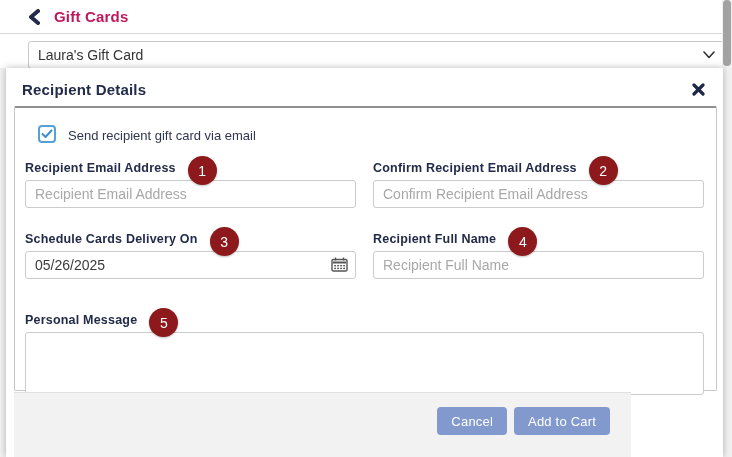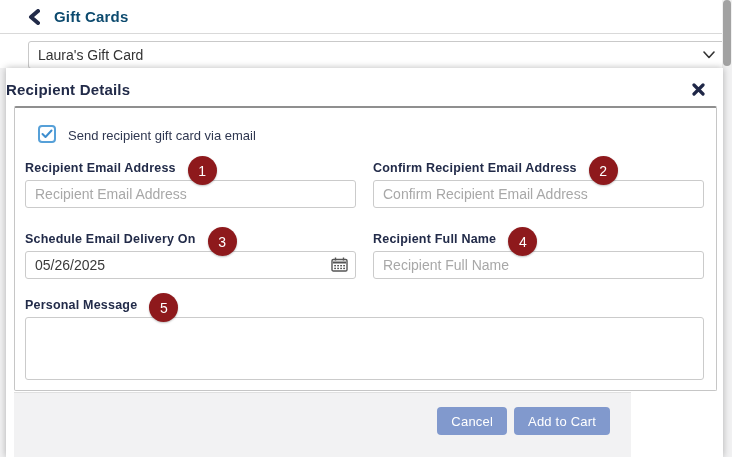--- a/index.html
+++ b/index.html
@@ -11,21 +11,21 @@
     color:#222b49;
   }
 
   
   .topbar {
     position:absolute; top:0; left:0; width:732px; height:34px;
     display:flex; align-items:center; padding-left:28px; background:#fff;
     border-bottom:1px solid #d9d9d9;
   }
   .back-icon { width:14px; height:16px; margin-right:12px; display:flex; align-items:center; cursor:pointer; }
-  .page-title { font-size:15px; font-weight:bold; color:#0c4a6e; letter-spacing:.2px; }
+  .page-title { font-size:15px; font-weight:bold; color:#be185d; letter-spacing:.2px; }
 
   .card-select {
     position:absolute; top:41px; left:28px; width:698px; height:28px;
     border:1px solid #c9c9c9; border-radius:3px; background:#fff;
     display:flex; align-items:center; justify-content:space-between;
     padding:0 10px 0 9px; font-size:14px; color:#333; cursor:pointer;
   }
 
   .page-scrollbar {
     position:absolute; top:0; right:0; width:10px; height:457px;
@@ -41,21 +41,21 @@
     background:#f1f1f2; z-index:2;
   }
 
   
   .modal {
     position:absolute; top:68px; left:6px; width:717px; height:389px;
     background:#fff; z-index:3;
     box-shadow:0 0 7px rgba(0,0,0,.28);
   }
   .modal-header {
-    height:38px; padding:13px 16px 0 0;
+    height:38px; padding:13px 16px 0 16px;
     display:flex; justify-content:space-between; align-items:flex-start;
   }
   .modal-title { font-size:15px; font-weight:bold; color:#222b49; letter-spacing:.2px; }
   .close-btn { background:none; border:none; cursor:pointer; padding:2px; line-height:0; }
 
   .body-box {
     margin:0 6px 0 8px; height:285px;
     border:1px solid #c6c6c6; border-top:2px solid #8f8f8f;
     border-radius:2px; background:#fff;
     padding:0 12px 0 10px;
@@ -177,21 +177,21 @@
           <span class="field-label">Confirm Recipient Email Address</span>
           <span class="badge">2</span>
         </div>
         <input class="text-input" type="text" placeholder="Confirm Recipient Email Address" style="">
       </div>
     </div>
 
     <div class="grid row2">
       <div class="field">
         <div class="label-row">
-          <span class="field-label">Schedule Email Delivery On</span>
+          <span class="field-label">Schedule Cards Delivery On</span>
           <span class="badge">3</span>
         </div>
         <div class="date-wrap">
           <input class="text-input" type="text" value="05/26/2025" style="">
           <button class="calendar-btn">
             <svg width="17" height="15" viewBox="0 0 17 15">
               <rect x="1" y="2.5" width="15" height="11.5" rx="1.3" fill="none" stroke="#555" stroke-width="1.4"></rect>
               <line x1="4.5" y1="0.5" x2="4.5" y2="3.5" stroke="#555" stroke-width="1.4"></line>
               <line x1="12.5" y1="0.5" x2="12.5" y2="3.5" stroke="#555" stroke-width="1.4"></line>
               <rect x="2" y="4.5" width="13" height="2" fill="#555"></rect>
@@ -213,21 +213,21 @@
       <div class="field">
         <div class="label-row">
           <span class="field-label">Recipient Full Name</span>
           <span class="badge">4</span>
         </div>
         <input class="text-input" type="text" placeholder="Recipient Full Name" style="">
       </div>
     </div>
 
     <div class="field">
-      <div class="label-row" style="margin-top:17px;">
+      <div class="label-row" style="margin-top:32px;">
         <span class="field-label">Personal Message</span>
         <span class="badge">5</span>
       </div>
       <textarea class="message-area" style=""></textarea>
     </div>
 
   </div>
 
   <div class="modal-footer">
     <button class="footer-btn">Cancel</button>

